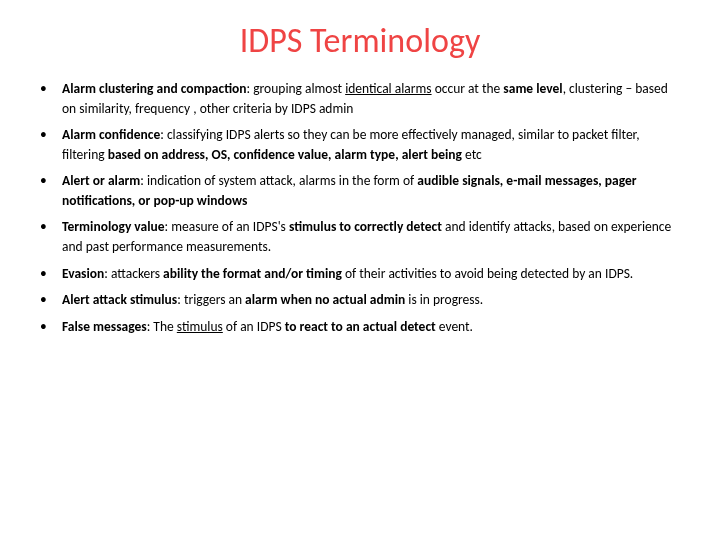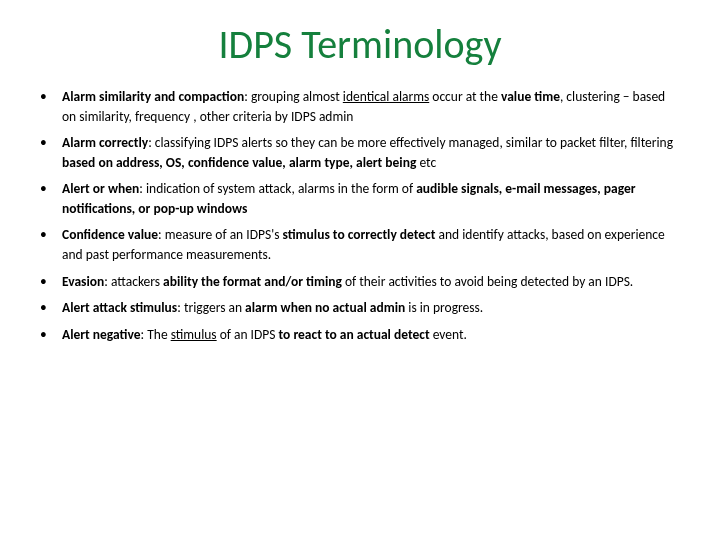--- a/index.html
+++ b/index.html
@@ -21,24 +21,24 @@
     .slide-container {
       width: 720px;
       height: 540px;
       padding: 20px 40px 20px 40px;
       display: flex;
       flex-direction: column;
     }
 
     .slide-title {
       text-align: center;
-      font-size: 40px;
+      font-size: 34px;
       font-weight: normal;
       margin-bottom: 18px;
-      color: #15803d;
+      color: #ef4444;
     }
 
     .content-list {
       list-style: none;
       padding: 0;
       margin: 0;
     }
 
     .content-list li {
       display: flex;
@@ -68,40 +68,40 @@
   </style>
 </head>
 <body>
 
 <div class="slide-container">
   <h1 class="slide-title">IDPS Terminology</h1>
 
   <ul class="content-list" id="content-list">
   <li>
         <span class="bullet">•</span>
-        <span class="item-text"><b>Alarm similarity and compaction</b>: grouping almost <u>identical alarms</u> occur at the <b>value time</b>, clustering – based on similarity, frequency , other criteria by IDPS admin</span>
+        <span class="item-text"><b>Alarm clustering and compaction</b>: grouping almost <u>identical alarms</u> occur at the <b>same level</b>, clustering – based on similarity, frequency , other criteria by IDPS admin</span>
       </li>
       <li>
         <span class="bullet">•</span>
-        <span class="item-text"><b>Alarm correctly</b>: classifying IDPS alerts so they can be more effectively managed, similar to packet filter, filtering <b>based on address, OS, confidence value, alarm type, alert being</b> etc</span>
+        <span class="item-text"><b>Alarm confidence</b>: classifying IDPS alerts so they can be more effectively managed, similar to packet filter, filtering <b>based on address, OS, confidence value, alarm type, alert being</b> etc</span>
       </li>
       <li>
         <span class="bullet">•</span>
-        <span class="item-text"><b>Alert or when</b>: indication of system attack,  alarms in  the form of <b>audible signals, e-mail messages, pager notifications, or pop-up windows</b></span>
+        <span class="item-text"><b>Alert or alarm</b>: indication of system attack,  alarms in  the form of <b>audible signals, e-mail messages, pager notifications, or pop-up windows</b></span>
       </li>
       <li>
         <span class="bullet">•</span>
-        <span class="item-text"><b>Confidence value</b>: measure of an IDPS's <b>stimulus to correctly detect</b> and identify attacks, based on experience and past performance measurements.</span>
+        <span class="item-text"><b>Terminology value</b>: measure of an IDPS's <b>stimulus to correctly detect</b> and identify attacks, based on experience and past performance measurements.</span>
       </li>
       <li>
         <span class="bullet">•</span>
         <span class="item-text"><b>Evasion</b>: attackers <b>ability the format and/or timing</b> of their activities to avoid being detected by an IDPS.</span>
       </li>
       <li>
         <span class="bullet">•</span>
         <span class="item-text"><b>Alert attack stimulus</b>: triggers an <b>alarm when no actual admin</b> is in progress.</span>
       </li>
       <li>
         <span class="bullet">•</span>
-        <span class="item-text"><b>Alert negative</b>: The <u>stimulus</u> of an IDPS <b>to react to an actual detect</b> event.</span>
+        <span class="item-text"><b>False messages</b>: The <u>stimulus</u> of an IDPS <b>to react to an actual detect</b> event.</span>
       </li>
     </ul>
 </div>
 
 </body></html>

